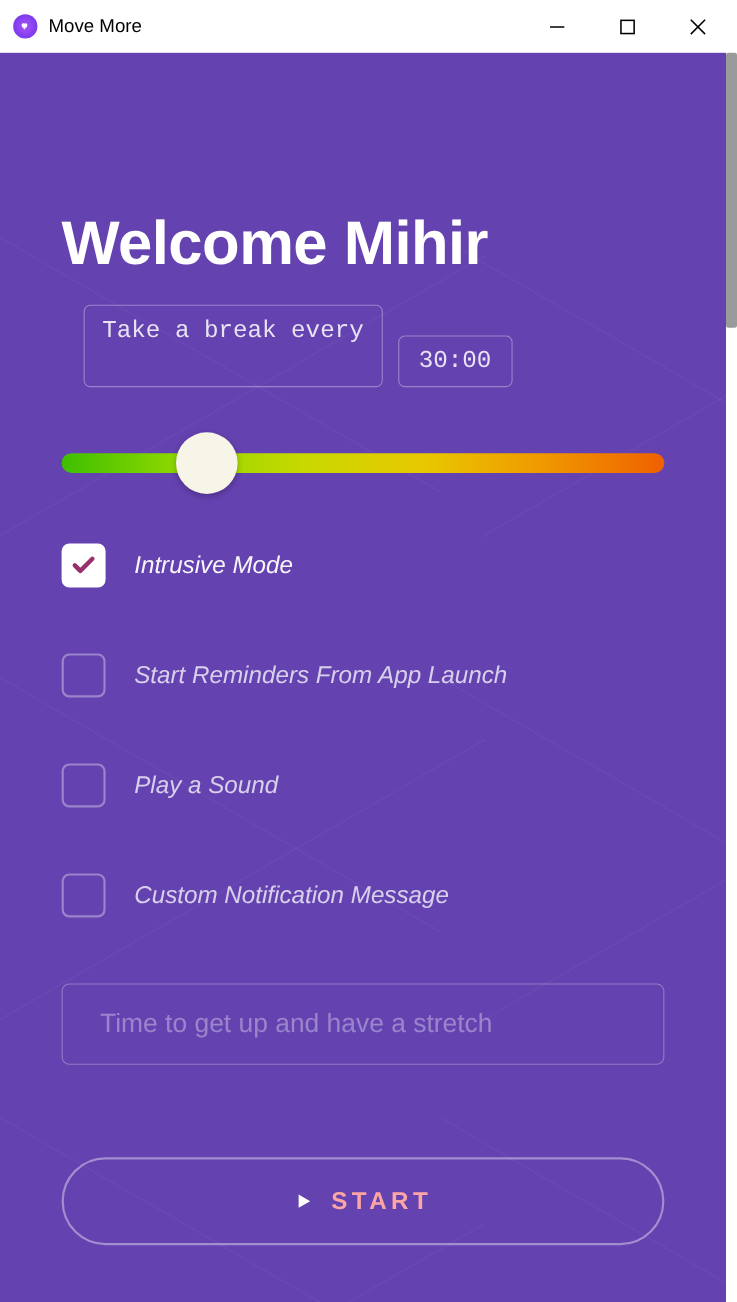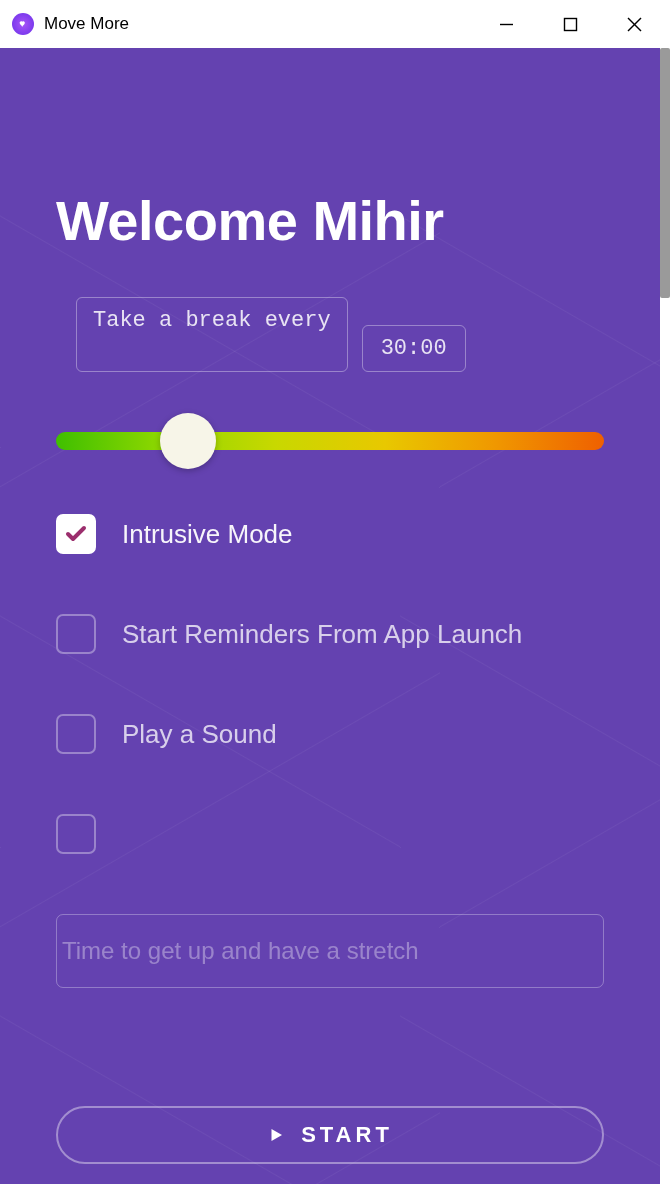--- a/index.html
+++ b/index.html
@@ -64,21 +64,21 @@
   }
   .content {
     position: relative;
     padding: 140px 56px 0 56px;
   }
   .welcome {
     color: #fff;
     font-size: 56px;
     font-weight: 700;
     letter-spacing: -0.5px;
-    margin-bottom: 44px;
+    margin-bottom: 24px;
   }
   .break-row {
     display: flex;
     gap: 14px;
     margin-bottom: 60px;
     padding-left: 20px;
   }
   .chip {
     border: 1.5px solid rgba(255,255,255,0.35);
     border-radius: 6px;
@@ -123,51 +123,52 @@
     display: flex; align-items: center; justify-content: center;
     cursor: pointer;
   }
   .checkbox.checked {
     background: #fff;
     border-color: #fff;
   }
   .checkbox.checked svg { display: block; }
   .checkbox svg { display: none; width: 24px; height: 24px; }
   .option-label {
-    font-size: 26px;
+    font-size: 22px;
     color: rgba(255,255,255,0.75);
+    font-style: italic;
   }
   .option.checked .option-label { color: #fff; opacity: 0.95; }
 
   
   .msg-input {
     width: 100%;
     border: 1.5px solid rgba(255,255,255,0.3);
     border-radius: 7px;
     background: transparent;
-    padding: 22px 5px;
+    padding: 22px 34px;
     font-size: 24px;
     color: rgba(255,255,255,0.85);
-    margin-bottom: 118px;
+    margin-bottom: 84px;
   }
   .msg-input::placeholder {
     color: rgba(255,255,255,0.35);
   }
 
   
   .start-btn {
     width: 100%;
     border: 2px solid rgba(255,255,255,0.4);
     border-radius: 999px;
     background: transparent;
-    color: #ffffff;
+    color: #fca5a5;
     font-size: 22px;
     font-weight: 700;
     letter-spacing: 4px;
-    padding: 14px 0;
+    padding: 25px 0;
     display: flex;
     align-items: center;
     justify-content: center;
     gap: 16px;
     cursor: pointer;
   }
   .start-btn svg { width: 18px; height: 18px; }
 </style>
 </head>
 <body>
@@ -237,20 +238,21 @@
         
       </div>
       <div class="option-label">Play a Sound</div>
     </div>
 
     
     <div class="option">
       <div class="checkbox">
         
       </div>
+      <div class="option-label">Custom Notification Message</div>
     </div>
 
     <input class="msg-input" type="text" placeholder="Time to get up and have a stretch" style="">
 
     <button class="start-btn">
       <svg viewBox="0 0 24 24">
           <path d="M6 4l14 8-14 8z" fill="#fff"></path>
         </svg>
       <span>START</span>
     </button>

